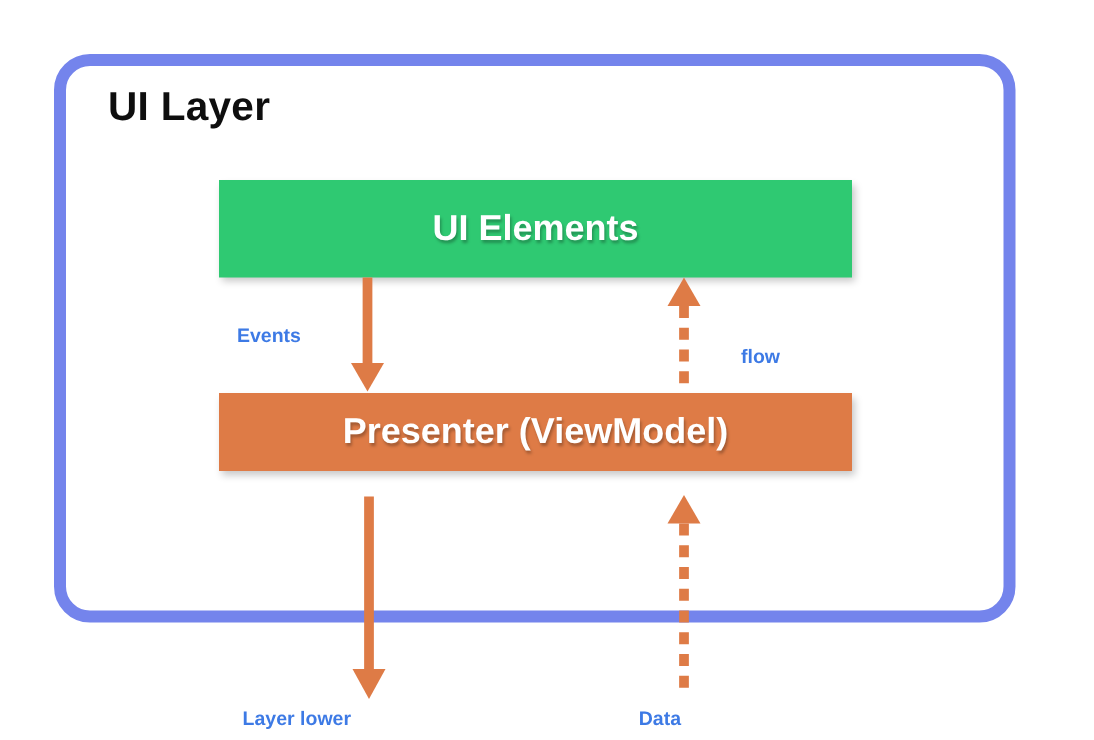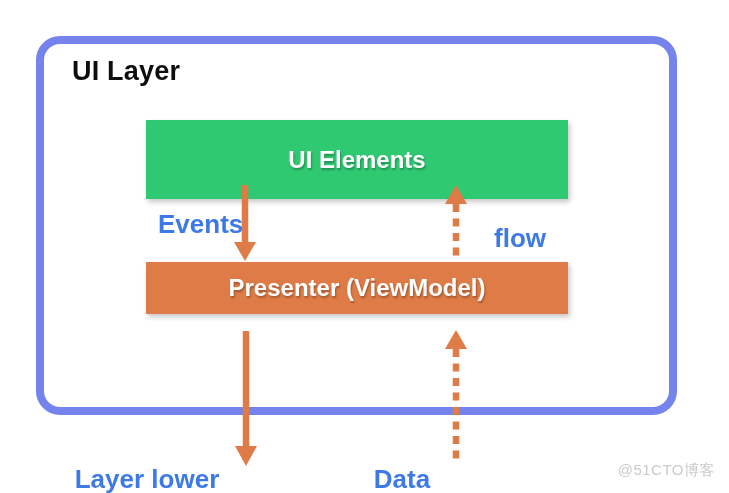--- a/index.html
+++ b/index.html
@@ -29,27 +29,27 @@
     font-size: 27px; font-weight: bold; color: var(--title-black);
     letter-spacing: 0.2px;
   }
   .node {
     position: absolute; left: 146px; width: 422px;
     display: flex; align-items: center; justify-content: center;
     color: #ffffff; font-size: 24px; font-weight: bold;
     text-shadow: 1px 2px 2px rgba(0,0,0,0.28);
     box-shadow: 2px 3px 5px rgba(0,0,0,0.22);
   }
-  .node-green { top: 120px; height: 79px; background: var(--box-green); }
+  .node-green { top: 120px; height: 65px; background: var(--box-green); }
   .node-orange { top: 262px; height: 52px; background: var(--box-orange); }
 
   .arrow-label {
     position: absolute; color: var(--label-blue);
-    font-size: 26px; font-weight: bold; line-height: 22px;
-    white-space: pre; text-align: center;
+    font-size: 13px; font-weight: bold; line-height: 22px;
+    white-space: pre; text-align: right;
   }
   .lbl-events { left: 158px; top: 213px; }
   .lbl-flow   { left: 494px; top: 227px; }
   .lbl-invoke { left: 60px;  top: 424px; width: 174px; }
   .lbl-data   { left: 350px; top: 424px; width: 104px; }
 
   svg.arrows { position: absolute; left: 0; top: 0; pointer-events: none; }
   .arrow-line { stroke: var(--arrow-orange); stroke-width: 6.5; fill: none; }
   .arrow-line.dashed { stroke-dasharray: 8 6.5; }
   .arrow-head { fill: var(--arrow-orange); stroke: none; }
@@ -107,15 +107,14 @@
   <div class="arrow-label lbl-invoke">
     <div>Layer lower</div>
     
   </div>
 
   <div class="arrow-label lbl-data">
     <div>Data</div>
     
   </div>
 
-  <div class="watermark">@51CTO博客</div>
 
 </div>
 
 </body></html>

